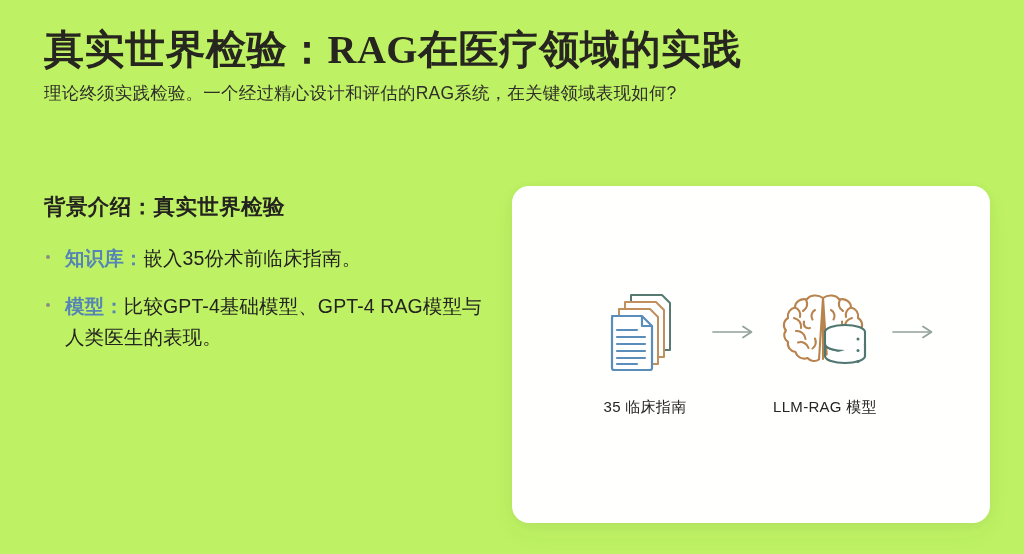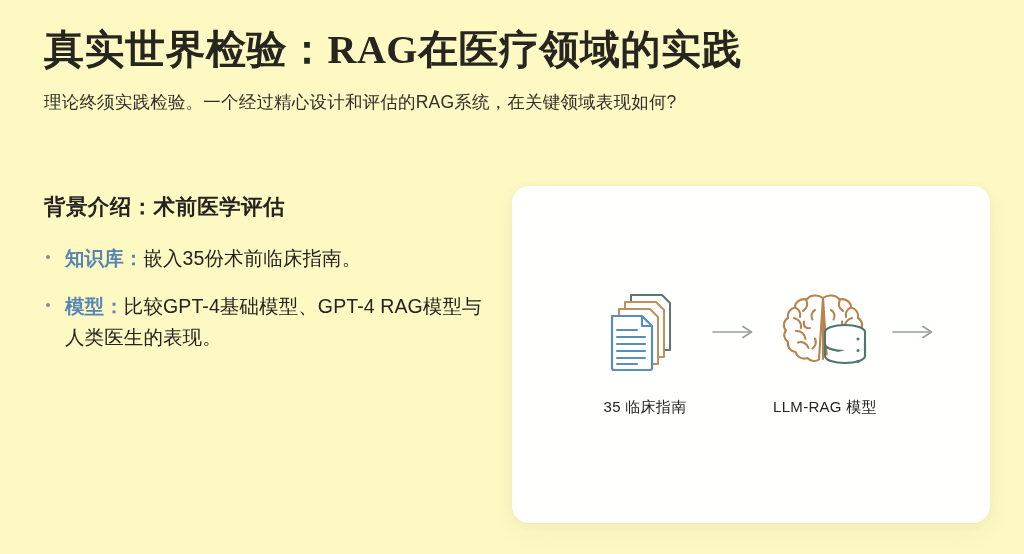--- a/index.html
+++ b/index.html
@@ -12,37 +12,37 @@
   body {
     background:#f3f2ee;
     font-family:"Liberation Sans","DejaVu Sans",sans-serif;
     color:#2b2a27;
     position:relative;
   }
 
   
   .slide {
     position:absolute; inset:0;
-    background:#fef9c3;
+    background:#bef264;
   }
 
   
   .header { position:absolute; left:44px; top:26px; width:940px; }
 
   .slide-title {
     font-family:"Liberation Serif","DejaVu Serif",serif;
     font-weight:700;
     font-size:40px;
     line-height:1.18;
     letter-spacing:0.5px;
     color:#26251f;
   }
 
   .slide-subtitle {
-    margin-top:17px;
+    margin-top:8px;
     font-size:17.5px;
     line-height:1.45;
     color:#2f2e2a;
     letter-spacing:0.2px;
   }
 
   
   .left-col {
     position:absolute;
     left:44px; top:192px;
@@ -141,21 +141,21 @@
 
 <div class="slide">
 
   <div class="header">
     <div class="slide-title">真实世界检验：RAG在医疗领域的实践</div>
     <div class="slide-subtitle">理论终须实践检验。一个经过精心设计和评估的RAG系统，在关键领域表现如何?</div>
   </div>
 
   <div class="left-col">
 
-    <div class="section-heading">背景介绍：术前医学评估</div>
+    <div class="section-heading">背景介绍：真实世界检验</div>
 
     <ul class="bullet-list">
 
 
       <li class="bullet">
         <span class="bullet-dot"></span>
         <span class="bullet-label">知识库：</span><span>嵌入35份术前临床指南。</span>
       </li>
 
       <li class="bullet">

